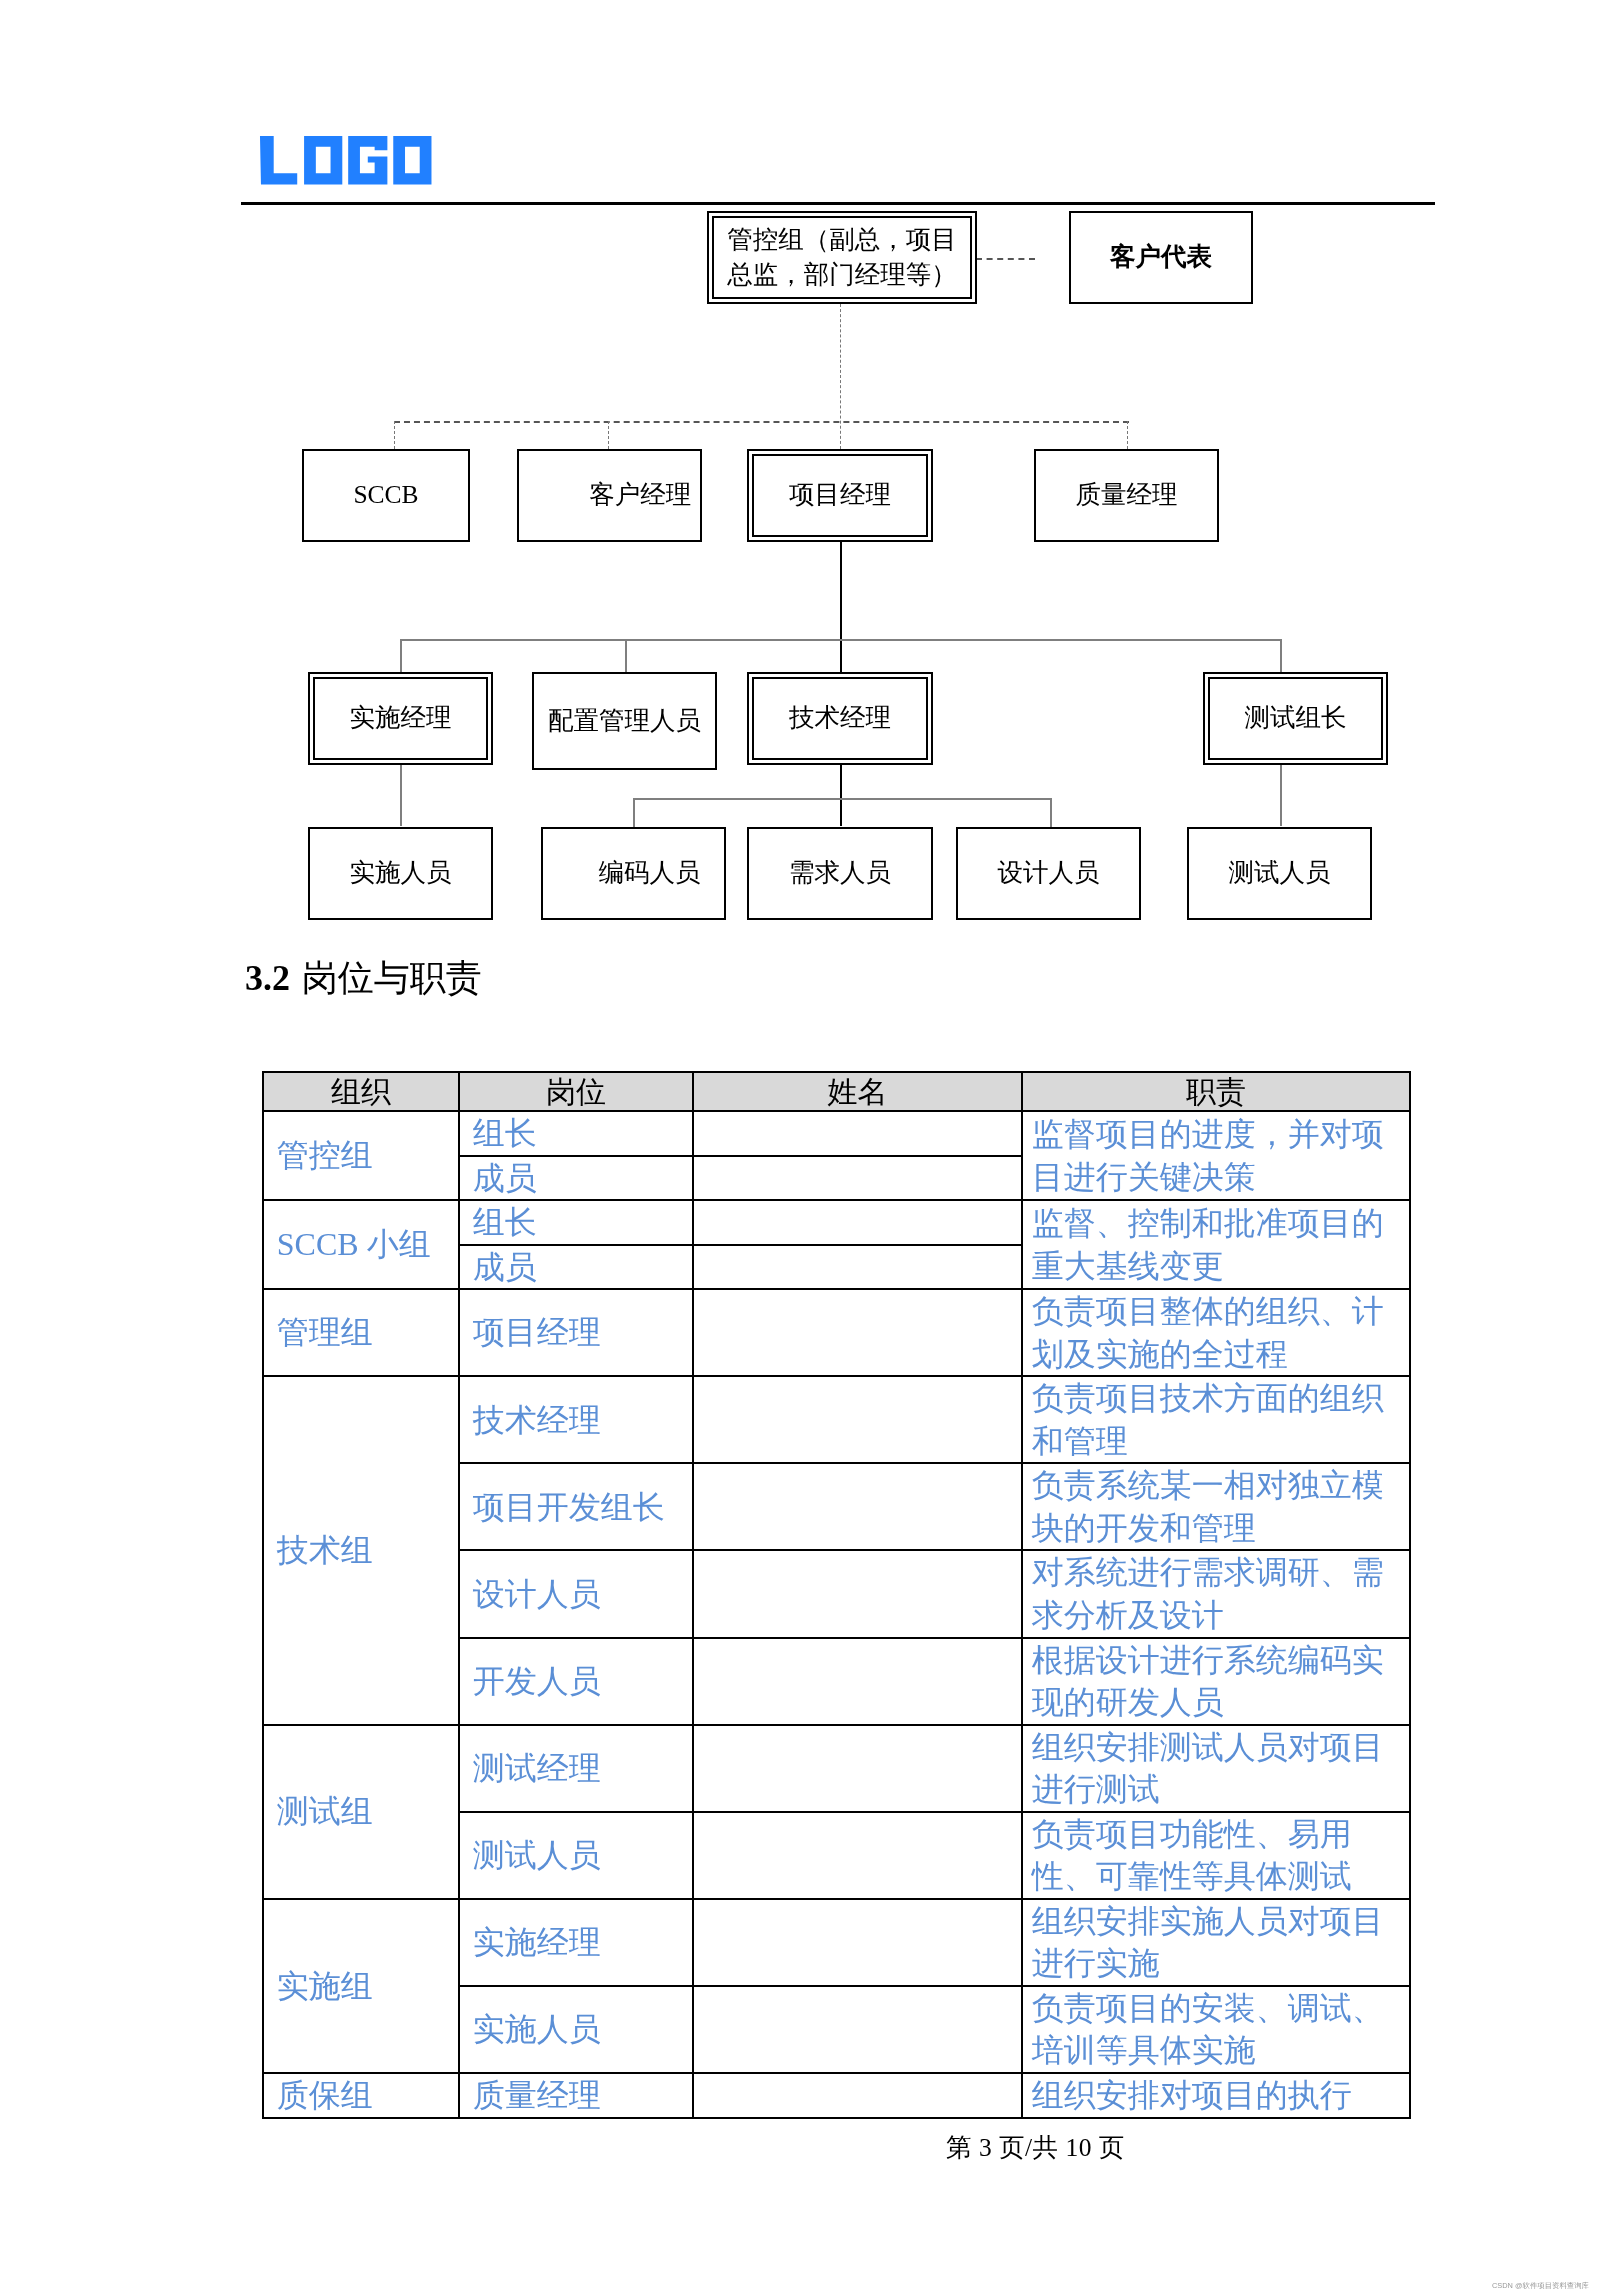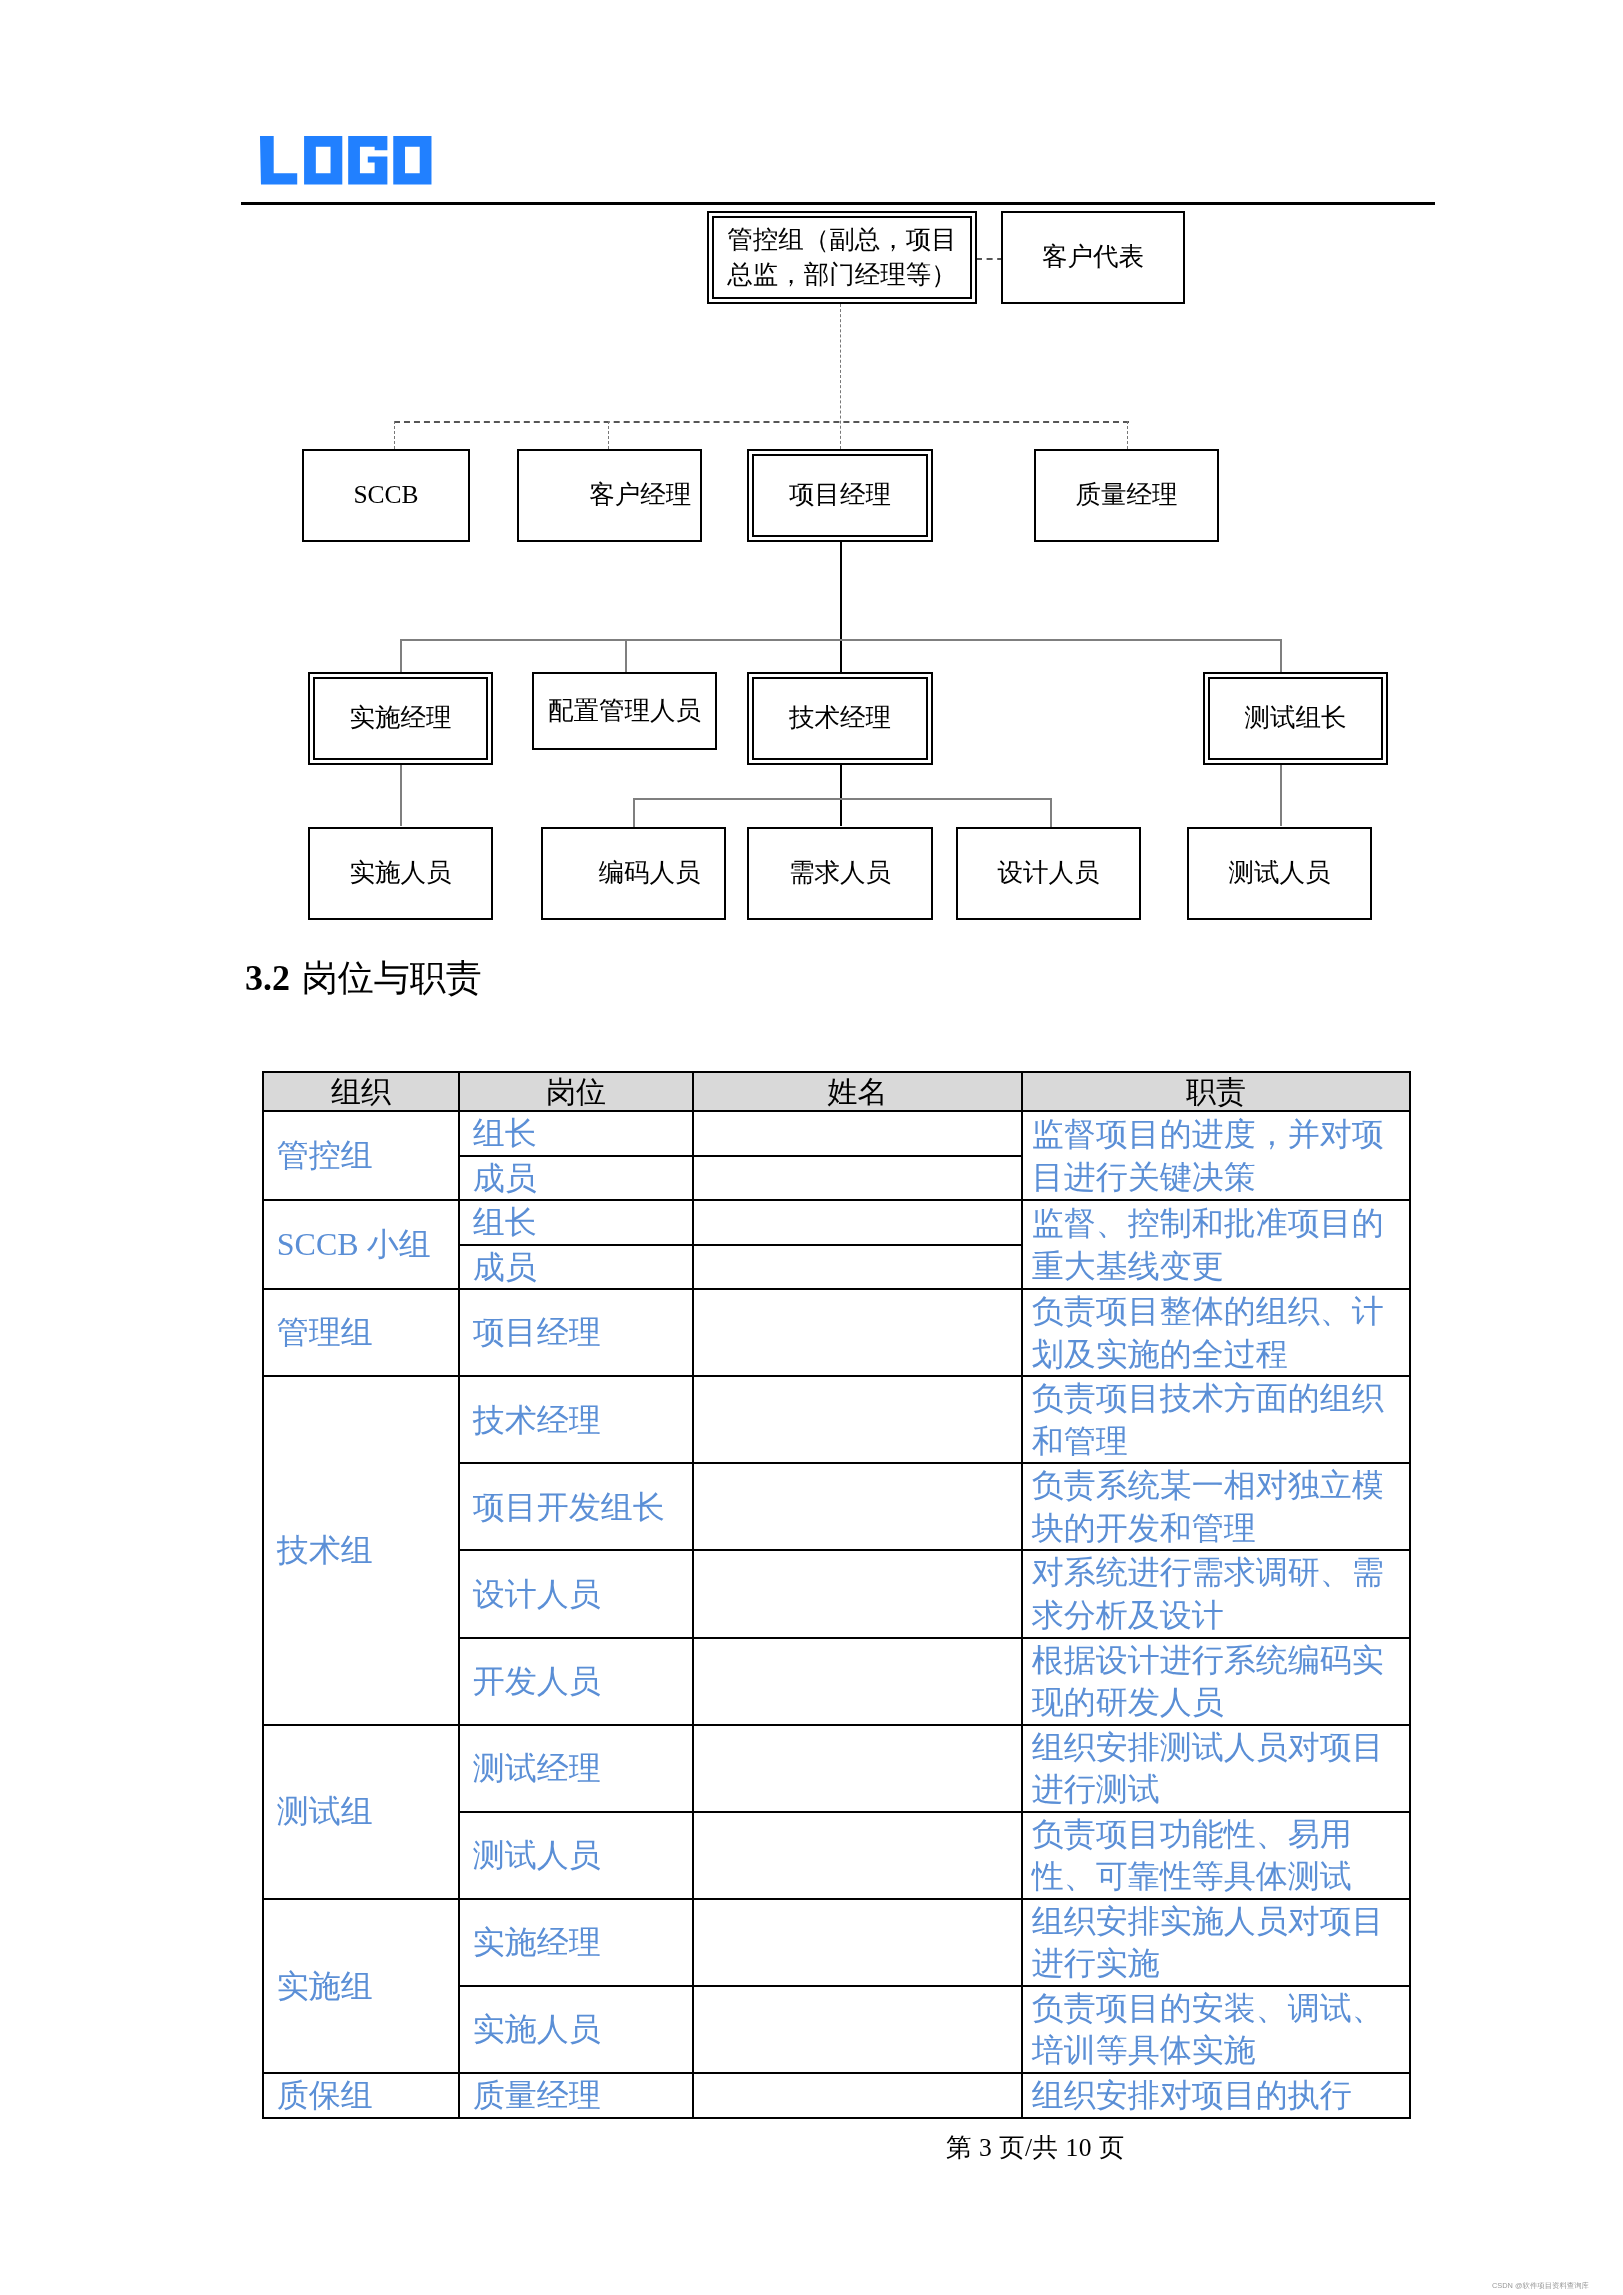--- a/index.html
+++ b/index.html
@@ -88,41 +88,41 @@
   <div class="line hline grey" style="left:633px; top:798px; width:418px;"></div>
   <div class="line vline grey" style="left:633px; top:798px; height:29px;"></div>
   <div class="line vline grey" style="left:1050px; top:798px; height:29px;"></div>
 
   <div class="box double top-left" style="left:707px; top:211px; width:270px; height:93px;">
     <span class="lbl">
       <span>管控组（副总，项目</span><br>
       <span>总监，部门经理等）</span>
     </span>
   </div>
-  <div class="box" style="left:1001px; top:211px; width:184px; height:93px;">
+  <div class="box" style="left:1069px; top:211px; width:184px; height:93px;font-weight:bold;">
     <span class="lbl">客户代表</span>
   </div>
 
   <div class="box" style="left:302px; top:449px; width:168px; height:93px;">
     <span class="lbl">SCCB</span>
   </div>
   <div class="box" style="left:517px; top:449px; width:185px; height:93px;justify-content:flex-end;">
     <span class="lbl">客户经理</span>
   </div>
   <div class="box double" style="left:747px; top:449px; width:186px; height:93px;">
     <span class="lbl">项目经理</span>
   </div>
   <div class="box" style="left:1034px; top:449px; width:185px; height:93px;">
     <span class="lbl">质量经理</span>
   </div>
 
   <div class="box double" style="left:308px; top:672px; width:185px; height:93px;">
     <span class="lbl">实施经理</span>
   </div>
-  <div class="box" style="left:532px; top:672px; width:185px; height:78px;">
+  <div class="box" style="left:532px; top:672px; width:185px; height:98px;">
     <span class="lbl">配置管理人员</span>
   </div>
   <div class="box double" style="left:747px; top:672px; width:186px; height:93px;">
     <span class="lbl">技术经理</span>
   </div>
   <div class="box double" style="left:1187px; top:672px; width:185px; height:93px;margin-left:16px;">
     <span class="lbl">测试组长</span>
   </div>
 
   <div class="box" style="left:308px; top:827px; width:185px; height:93px;">

